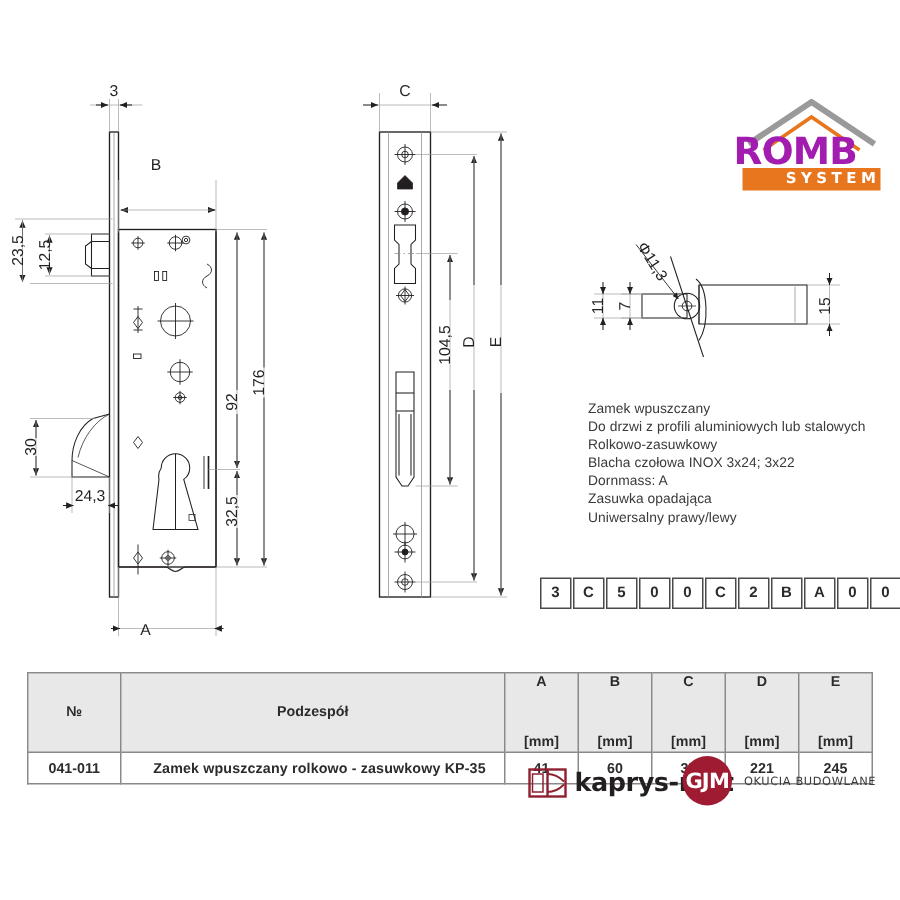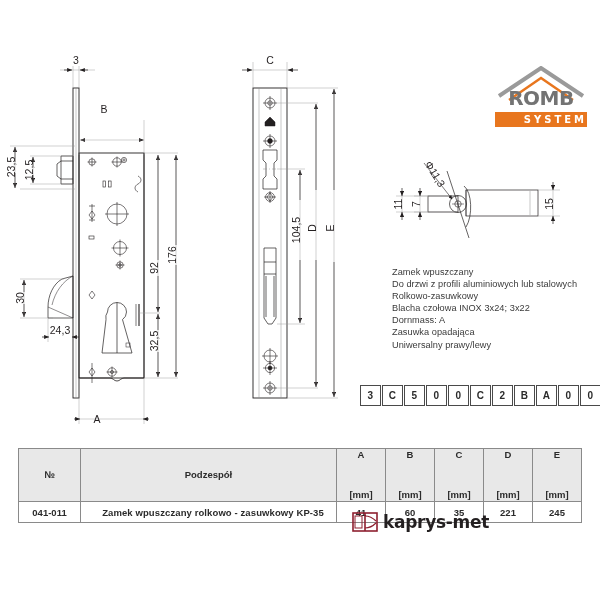--- a/index.html
+++ b/index.html
@@ -116,25 +116,24 @@
     left: 489px;
     top: 66px;
     width: 104px;
     height: 66px;
   }
   .romb-name {
     position: absolute;
     left: 0;
     top: 20px;
     width: 104px;
-    text-align: center;
-    font-size: 20px;
+    font-size: 25px;
     font-weight: bold;
     letter-spacing: -0.5px;
-    color: #737373;
+    color: #a21caf;
     font-family: "DejaVu Sans", sans-serif;
   }
   .romb-sys {
     position: absolute;
     left: 6px;
     top: 46px;
     width: 92px;
     height: 15px;
     background: #e8761e;
     color: #ffffff;
@@ -600,14 +599,18 @@
     <svg width="26" height="20" viewBox="0 0 26 20">
       <rect x="1" y="1" width="24" height="18" fill="none" stroke="#8e2030" stroke-width="1.6"></rect>
       <line x1="13" y1="1" x2="13" y2="19" stroke="#8e2030" stroke-width="1.6"></line>
       <path d="M13,4 C17,4 21,6 24,9" fill="none" stroke="#8e2030" stroke-width="1.2"></path>
       <path d="M13,16 C17,16 21,14 24,11" fill="none" stroke="#8e2030" stroke-width="1.2"></path>
       <rect x="3" y="4" width="7" height="12" fill="none" stroke="#8e2030" stroke-width="1"></rect>
     </svg>
     <span class="kaprys-txt">kaprys-met</span>
   </div>
 
+  <div class="gjm">
+    <div class="gjm-circle">GJM</div>
+    <span class="gjm-txt">OKUCIA BUDOWLANE</span>
+  </div>
 
 </div>
 
 </body></html>

